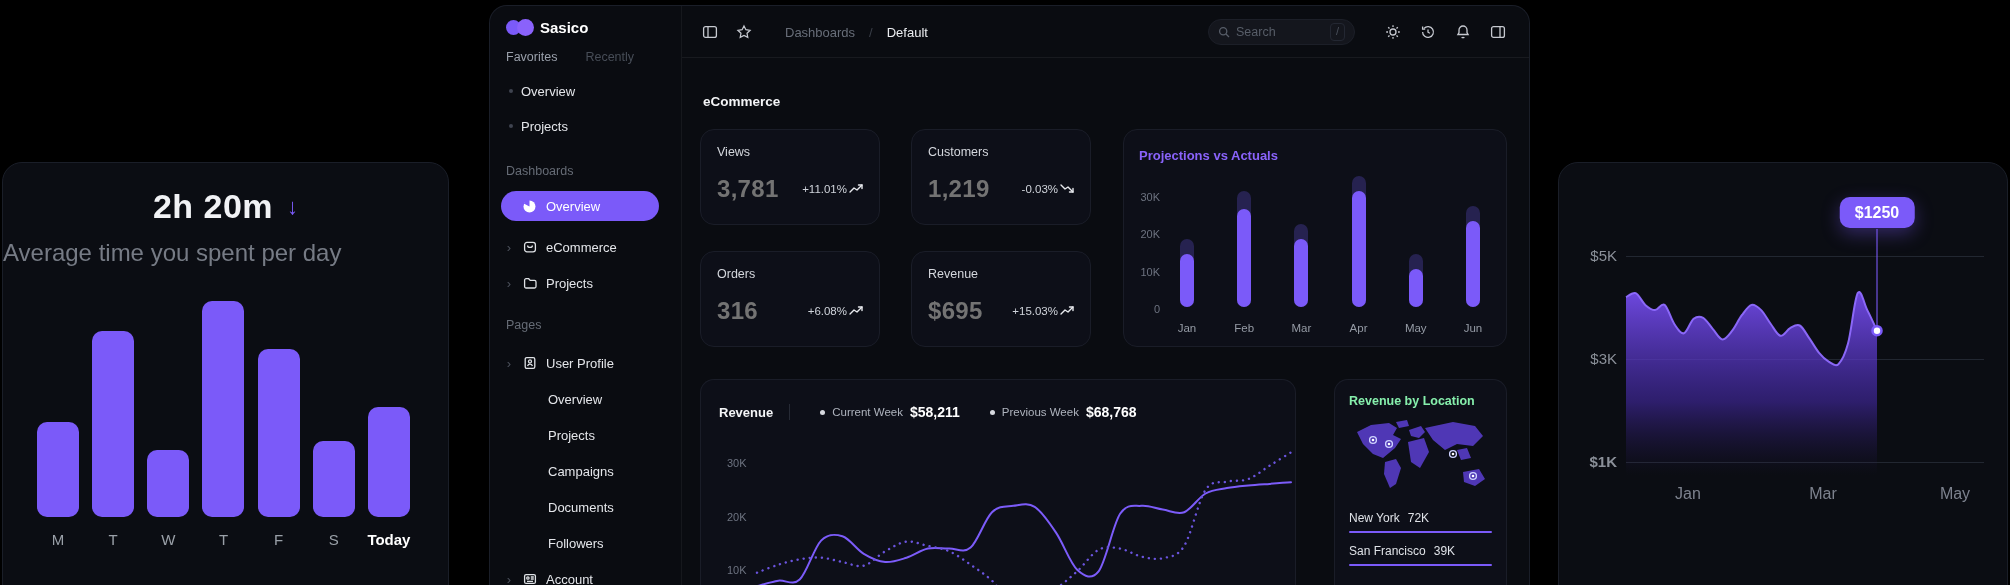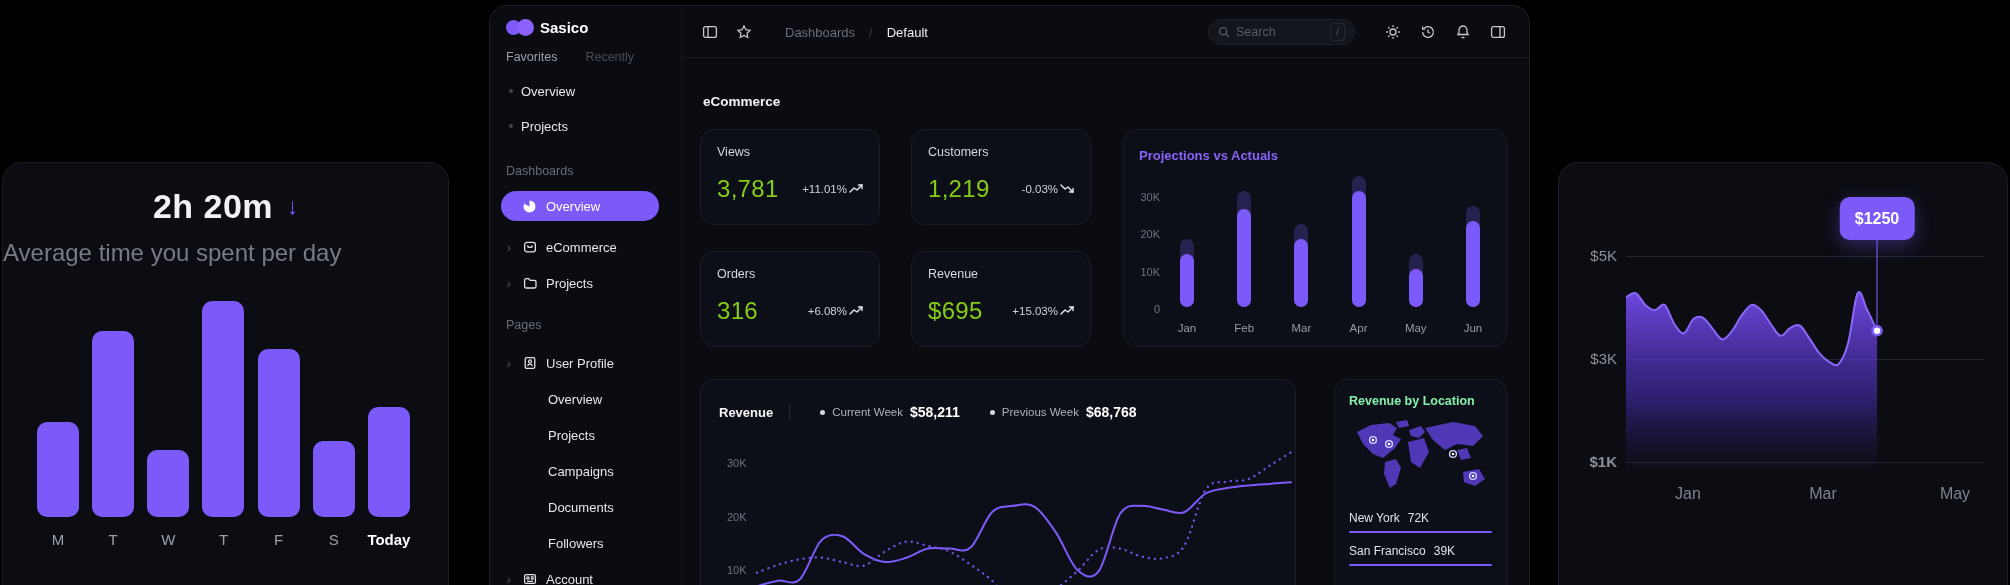--- a/index.html
+++ b/index.html
@@ -64,21 +64,21 @@
   .search-pill svg{flex:none;color:#575d68}
   .search-pill input{flex:1;min-width:0;background:transparent;border:none;outline:none;color:#aab0ba;font-size:12.5px;font-family:"Liberation Sans",sans-serif}
   .search-pill input::placeholder{color:#575d68}
   .search-kbd{flex:none;font-size:11px;color:#4a505b;border:1px solid #232732;border-radius:4px;padding:1px 5px;line-height:1.2}
 
   
   .section-title{position:absolute;left:213px;top:88px;font-size:13.5px;font-weight:700;color:#f4f5f7}
   .stat-card{position:absolute;width:180px;height:96px;background:var(--card);border:1px solid var(--card-border);border-radius:14px;padding:15px 16px}
   .stat-label{font-size:12.5px;color:#d4d7dd}
   .stat-row{display:flex;align-items:center;justify-content:space-between;margin-top:16px}
-  .stat-value{font-size:24px;font-weight:400;color:#84cc16;letter-spacing:.3px}
+  .stat-value{font-size:24px;font-weight:700;color:#737373;letter-spacing:.3px}
   .stat-delta{display:flex;align-items:center;gap:2px;font-size:11.5px;color:#cfd3da}
   .stat-delta svg{color:#e8eaee}
 
   .proj-card{position:absolute;left:633px;top:123px;width:384px;height:218px;background:var(--card);border:1px solid var(--card-border);border-radius:14px}
   .proj-title{position:absolute;left:15px;top:18px;font-size:13px;font-weight:700;color:#8a63fb}
   .ptick{position:absolute;left:0;width:36px;text-align:right;font-size:11px;color:#6d7380}
   #proj-bars{position:absolute;left:56px;right:26px;top:0;bottom:39px;display:flex;justify-content:space-between;align-items:flex-end}
   .pcol{position:relative;width:14px;height:100%}
   .pcol .proj{position:absolute;bottom:0;left:0;width:14px;background:#262250;border-radius:7px}
   .pcol .act{position:absolute;bottom:0;left:0;width:14px;background:var(--accent);border-radius:7px}
@@ -97,21 +97,21 @@
   .loc-card{position:absolute;left:844px;top:373px;width:173px;height:207px;background:var(--card);border:1px solid var(--card-border);border-radius:14px 14px 0 0;border-bottom:none;overflow:hidden;padding:14px}
   .loc-title{font-size:12.5px;font-weight:700;color:#86efac}
   .loc-map{margin:8px auto 0;display:block}
   .loc-row{margin-top:11px;font-size:12px;color:#dfe2e7;display:flex;gap:8px}
   .loc-bar{margin-top:6px;height:2px;border-radius:1px;background:var(--accent)}
 
   
   #right-card{left:1558px;top:162px;width:450px;height:460px;overflow:hidden}
   .rc-grid{position:absolute;left:67px;right:23px;height:1px;background:#222731}
   .rc-tick{position:absolute;left:0;width:58px;text-align:right;font-size:15px;color:#8b9099}
-  .rc-badge{position:absolute;top:34px;height:43px;padding:0 15px;background:var(--accent);border-radius:10px;display:flex;align-items:center;font-size:16px;font-weight:700;color:#fff;transform:translateX(-50%);box-shadow:0 6px 18px rgba(123,90,249,.35)}
+  .rc-badge{position:absolute;top:34px;height:31px;padding:0 15px;background:var(--accent);border-radius:10px;display:flex;align-items:center;font-size:16px;font-weight:700;color:#fff;transform:translateX(-50%);box-shadow:0 6px 18px rgba(123,90,249,.35)}
   .rc-xlab{position:absolute;top:322px;transform:translateX(-50%);font-size:16px;color:#7d828e}
   #rc-svg{position:absolute;inset:0}
 </style>
 </head>
 <body>
 
 <section class="panel" id="left-card">
   <div class="lc-title-row">
     <span class="lc-title">2h 20m</span>
     <span class="lc-arrow">↓</span>

